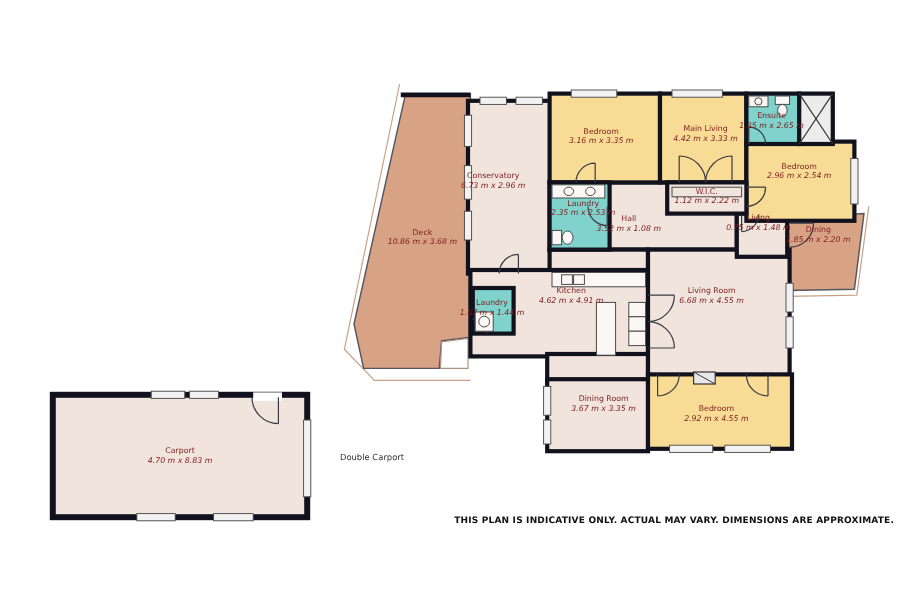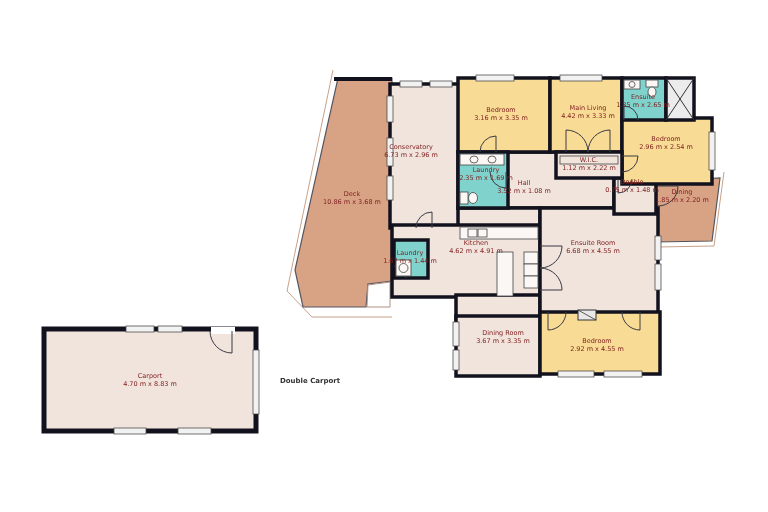--- a/index.html
+++ b/index.html
@@ -7,25 +7,25 @@
     width:768px;height:512px;background:#ffffff;overflow:hidden;
     font-family:"DejaVu Sans","Liberation Sans",sans-serif;
   }
   #plan{position:relative;width:768px;height:512px;background:#ffffff;}
   #plan svg{position:absolute;left:0;top:0;}
   .room-label{
     position:absolute;transform:translate(-50%,-50%);
     text-align:center;color:#7f1d1d;pointer-events:none;
   }
   .room-label .rname{font-size:6.5px;line-height:1.3;white-space:nowrap;}
-  .room-label .rdims{font-size:6.5px;line-height:1.3;white-space:nowrap;}
+  .room-label .rdims{font-size:6.5px;line-height:1.3;white-space:nowrap;font-style:italic;}
   .annotation{
     position:absolute;color:#2b2b33;font-size:7px;font-weight:700;white-space:nowrap;
   }
-  #carport-label{left:297px;top:377px;transform:translateX(-50%);font-weight:700;color:#333;padding-left:26px;}
+  #carport-label{left:297px;top:377px;transform:translateX(-50%);font-weight:400;color:#333;padding-left:26px;}
   #disclaimer{right:23px;top:429px;font-size:7.5px;color:#111;letter-spacing:.15px;}
 </style>
 </head>
 <body>
 
 <div id="plan">
 
   <svg width="768" height="512" viewBox="0 0 768 512">
 
     <g>
@@ -155,54 +155,55 @@
   <div class="room-label" style="left:666px;top:143px">
     <div class="rname">Bedroom</div>
     <div class="rdims">2.96 m x 2.54 m</div>
   </div>
   <div class="room-label" style="left:589px;top:164px">
     <div class="rname">W.I.C.</div>
     <div class="rdims">1.12 m x 2.22 m</div>
   </div>
   <div class="room-label" style="left:486px;top:174px">
     <div class="rname">Laundry</div>
-    <div class="rdims">2.35 m x 1.69 m</div>
+    <div class="rdims">2.35 m x 2.53 m</div>
   </div>
   <div class="room-label" style="left:524px;top:187px">
     <div class="rname">Hall</div>
     <div class="rdims">3.52 m x 1.08 m</div>
   </div>
   <div class="room-label" style="left:632px;top:186px">
-    <div class="rname">Double</div>
+    <div class="rname">Living</div>
     <div class="rdims">0.75 m x 1.48 m</div>
   </div>
   <div class="room-label" style="left:682px;top:196px">
     <div class="rname">Dining</div>
     <div class="rdims">1.85 m x 2.20 m</div>
   </div>
   <div class="room-label" style="left:476px;top:247px">
     <div class="rname">Kitchen</div>
     <div class="rdims">4.62 m x 4.91 m</div>
   </div>
   <div class="room-label" style="left:410px;top:257px">
     <div class="rname">Laundry</div>
     <div class="rdims">1.67 m x 1.44 m</div>
   </div>
   <div class="room-label" style="left:593px;top:247px">
-    <div class="rname">Ensuite Room</div>
+    <div class="rname">Living Room</div>
     <div class="rdims">6.68 m x 4.55 m</div>
   </div>
   <div class="room-label" style="left:503px;top:337px">
     <div class="rname">Dining Room</div>
     <div class="rdims">3.67 m x 3.35 m</div>
   </div>
   <div class="room-label" style="left:597px;top:345px">
     <div class="rname">Bedroom</div>
     <div class="rdims">2.92 m x 4.55 m</div>
   </div>
   <div class="room-label" style="left:150px;top:380px">
     <div class="rname">Carport</div>
     <div class="rdims">4.70 m x 8.83 m</div>
   </div>
 
   <div id="carport-label" class="annotation">Double Carport</div>
+  <div id="disclaimer" class="annotation">THIS PLAN IS INDICATIVE ONLY. ACTUAL MAY VARY. DIMENSIONS ARE APPROXIMATE.</div>
 
 </div>
 
 </body></html>

